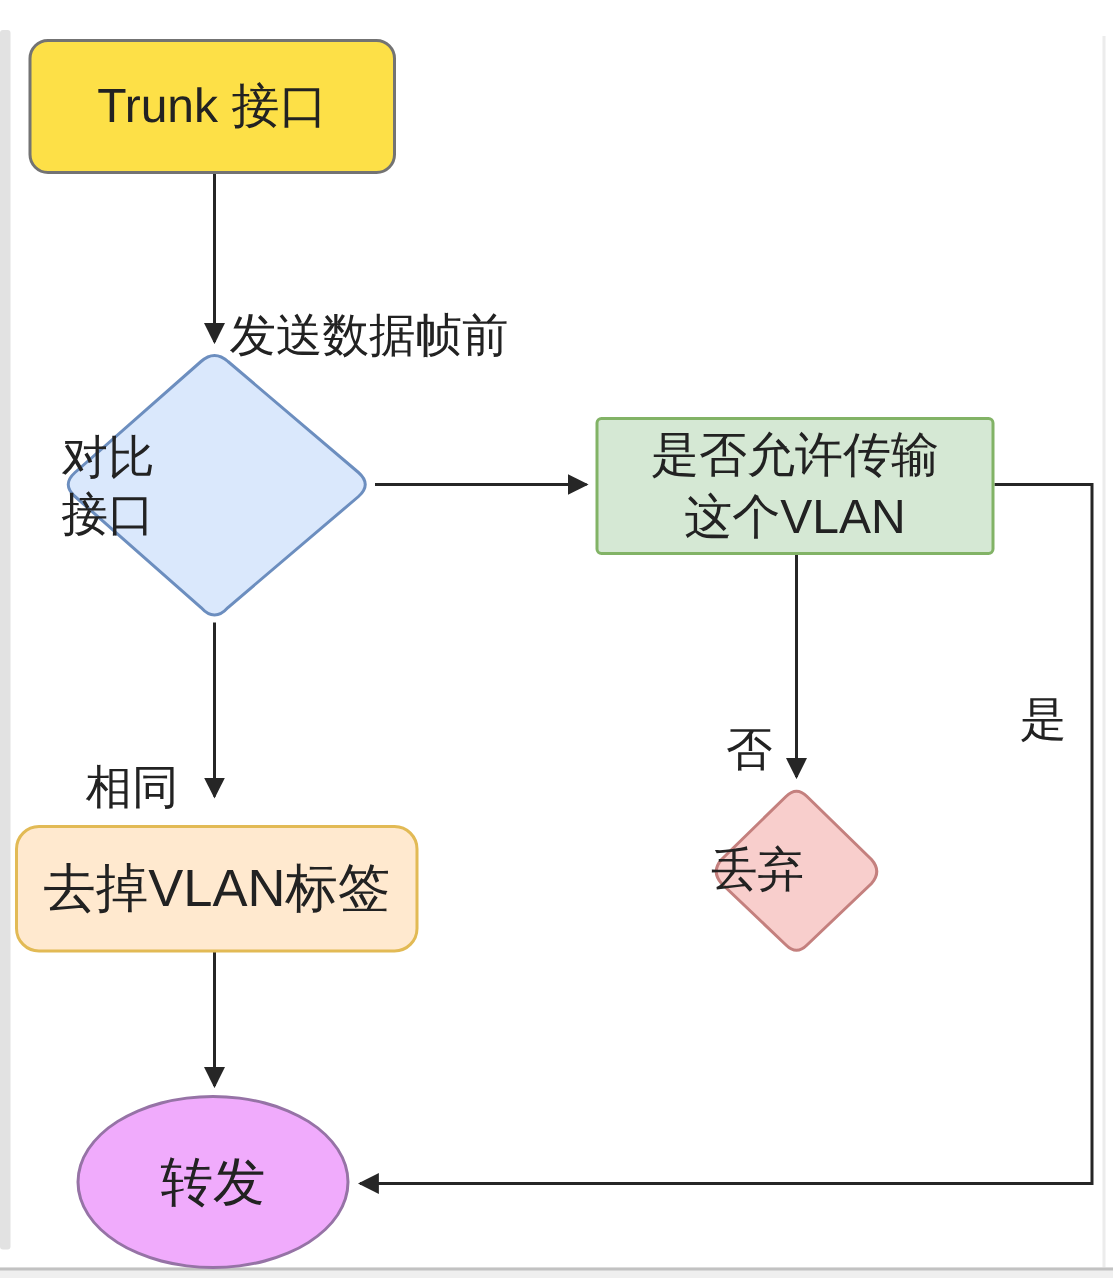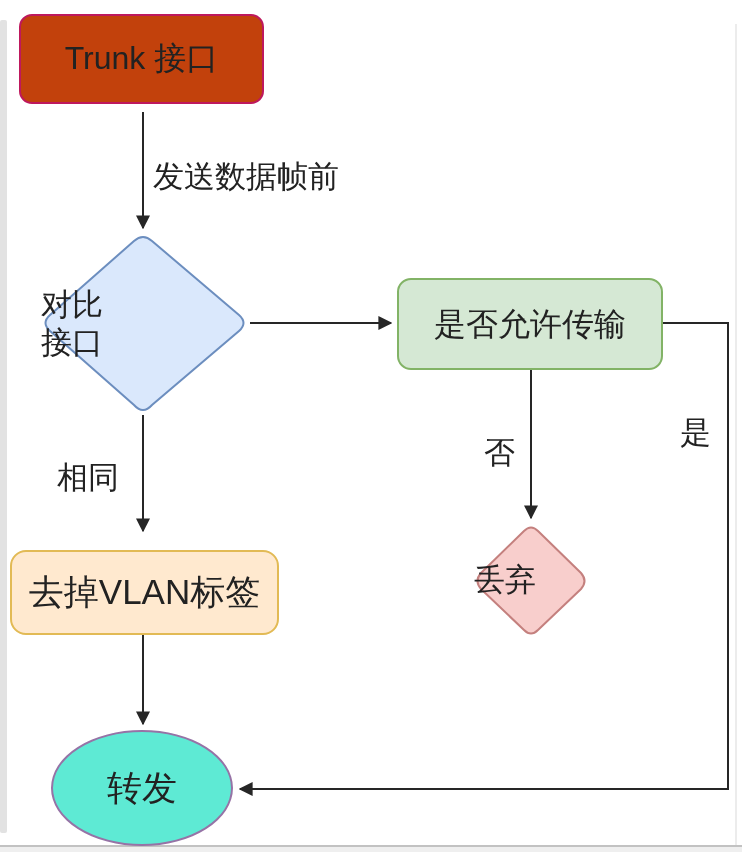--- a/index.html
+++ b/index.html
@@ -26,48 +26,48 @@
   }
   
   svg.wires{position:absolute;left:0;top:0;width:742px;height:852px;}
   svg.wires path.wire{fill:none;stroke:#262626;stroke-width:2;}
   
   .node{
     position:absolute;display:flex;align-items:center;justify-content:center;
     box-sizing:border-box;text-align:center;
   }
   .node-trunk{
-    left:19px;top:14px;width:245px;height:90px;
-    background:#c2410c;border:2px solid #be185d;border-radius:13px;
+    left:19px;top:26px;width:245px;height:90px;
+    background:#fde047;border:2px solid #737373;border-radius:13px;
     font-size:32px;
   }
   .node-allow{
     left:397px;top:278px;width:266px;height:92px;
-    background:#d5e8d4;border:2px solid #82b366;border-radius:14px;
+    background:#d5e8d4;border:2px solid #82b366;border-radius:4px;
     font-size:32px;line-height:41px;flex-direction:column;
   }
   .node-strip{
     left:10px;top:550px;width:269px;height:85px;
     background:#ffe9cf;border:2px solid #e2ba55;border-radius:16px;
     font-size:35px;
   }
   .node-forward{
     left:51px;top:730px;width:182px;height:116px;
-    background:#5eead4;border:2px solid #9673a6;border-radius:50%;
+    background:#f0abfc;border:2px solid #9673a6;border-radius:50%;
     font-size:35px;
   }
   
   .diamond-text{
     position:absolute;display:flex;flex-direction:column;
     align-items:flex-start;justify-content:center;text-align:center;
   }
   .dt-compare{left:41px;top:233px;width:207px;height:182px;font-size:31px;line-height:38px;}
   .dt-discard{left:474px;top:524px;width:114px;height:112px;font-size:31px;}
   
-  .edge-label{position:absolute;font-size:31px;white-space:nowrap;color:#222222;}
+  .edge-label{position:absolute;font-size:31px;white-space:nowrap;color:#222222;margin-top:47px;}
   .lbl-send{left:153px;top:156px;}
   .lbl-same{left:57px;top:457px;}
   .lbl-diff{left:284px;top:333px;}
   .lbl-no{left:484px;top:432px;}
   .lbl-yes{left:680px;top:412px;}
 </style>
 </head>
 <body>
 
 <div id="canvas">
@@ -99,20 +99,21 @@
 
     <path d="M538,531 L581,573 Q588,581 581,589 L538,630 Q531,637 524,630 L481,589 Q474,581 481,573 L524,531 Q531,524 538,531 Z" fill="#f8cecc" stroke="#c4807e" stroke-width="2"></path>
   </svg>
 
   <div class="node node-trunk">
     <span>Trunk 接口</span>
   </div>
 
   <div class="node node-allow">
     <span>是否允许传输</span>
+    <span>这个VLAN</span>
   </div>
 
   <div class="node node-strip">
     <span>去掉VLAN标签</span>
   </div>
 
   <div class="node node-forward">
     <span>转发</span>
   </div>
 

